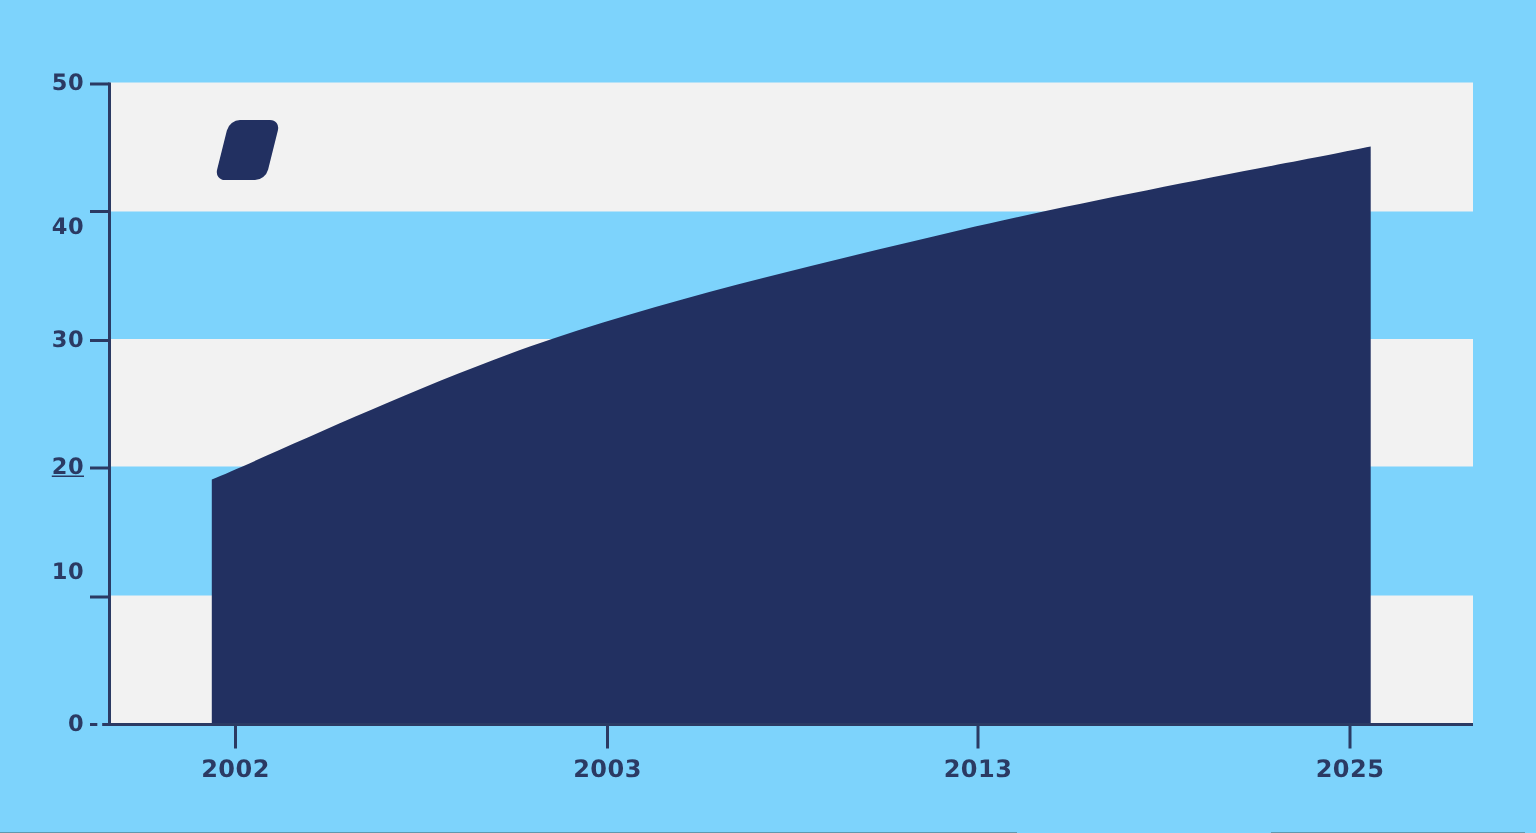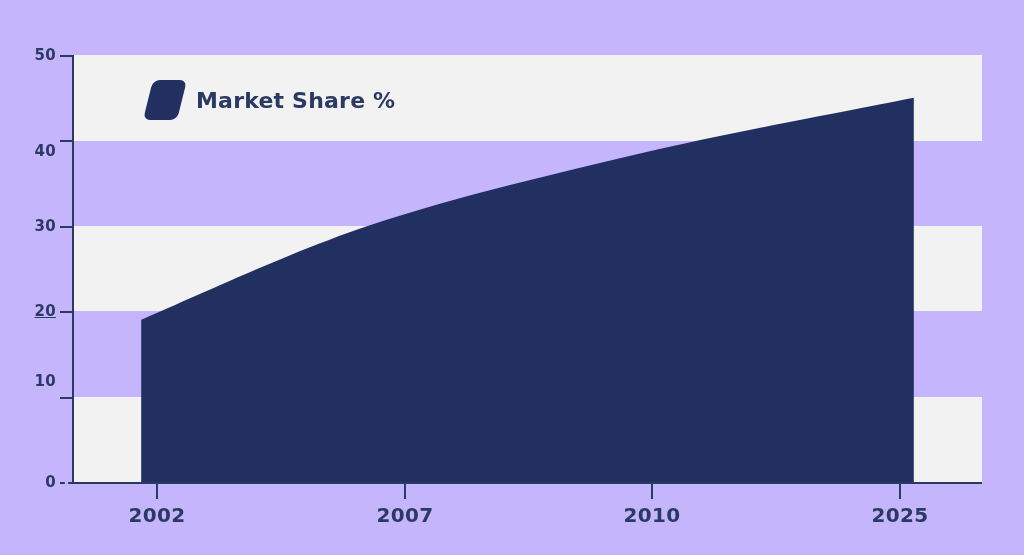--- a/index.html
+++ b/index.html
@@ -5,21 +5,21 @@
 <style>
   html, body {
     margin: 0;
     padding: 0;
     background: #4E6B70;
   }
   #stage {
     position: relative;
     width: 1024px;
     height: 555px;
-    background: #c4b5fd;
+    background: #7dd3fc;
     overflow: hidden;
     font-family: "DejaVu Sans", "Liberation Sans", sans-serif;
   }
   
   .band {
     position: absolute;
     background: #F2F2F2;
   }
   
   .y-axis-line {
@@ -50,21 +50,21 @@
     color: #2B3A63;
     font-size: 15px;
     font-weight: 700;
     text-align: right;
     letter-spacing: 0.3px;
     line-height: 1;
   }
   .x-tick-label {
     position: absolute;
     color: #2B3A63;
-    font-size: 20px;
+    font-size: 16px;
     font-weight: 700;
     text-align: center;
     letter-spacing: 0.3px;
     line-height: 1;
   }
   
   #series-svg {
     position: absolute;
     left: 0;
     top: 0;
@@ -123,22 +123,21 @@
   <div class="y-tick-label" style="left:14px; top:304px; width:42px;text-decoration:underline;">20</div>
   <div class="y-tick-label" style="left:14px; top:374px; width:42px;">10</div>
   <div class="y-tick-label" style="left:14px; top:475px; width:42px;">0</div>
 
   <div class="x-tick" style="left:156px; top:484px; height:15px;"></div>
   <div class="x-tick" style="left:404px; top:484px; height:15px;"></div>
   <div class="x-tick" style="left:651px; top:484px; height:15px;"></div>
   <div class="x-tick" style="left:899px; top:484px; height:15px;"></div>
 
   <div class="x-tick-label" style="left:117px; top:505px; width:80px;">2002</div>
-  <div class="x-tick-label" style="left:365px; top:505px; width:80px;">2007</div>
-  <div class="x-tick-label" style="left:612px; top:505px; width:80px;">2010</div>
+  <div class="x-tick-label" style="left:365px; top:505px; width:80px;">2003</div>
+  <div class="x-tick-label" style="left:612px; top:505px; width:80px;">2013</div>
   <div class="x-tick-label" style="left:860px; top:505px; width:80px;">2025</div>
 
   <div id="legend">
     <span class="legend-swatch" style="background: rgb(34, 48, 97);"></span>
-    <span class="legend-label">Market Share %</span>
   </div>
 
 </div>
 
 </body></html>

